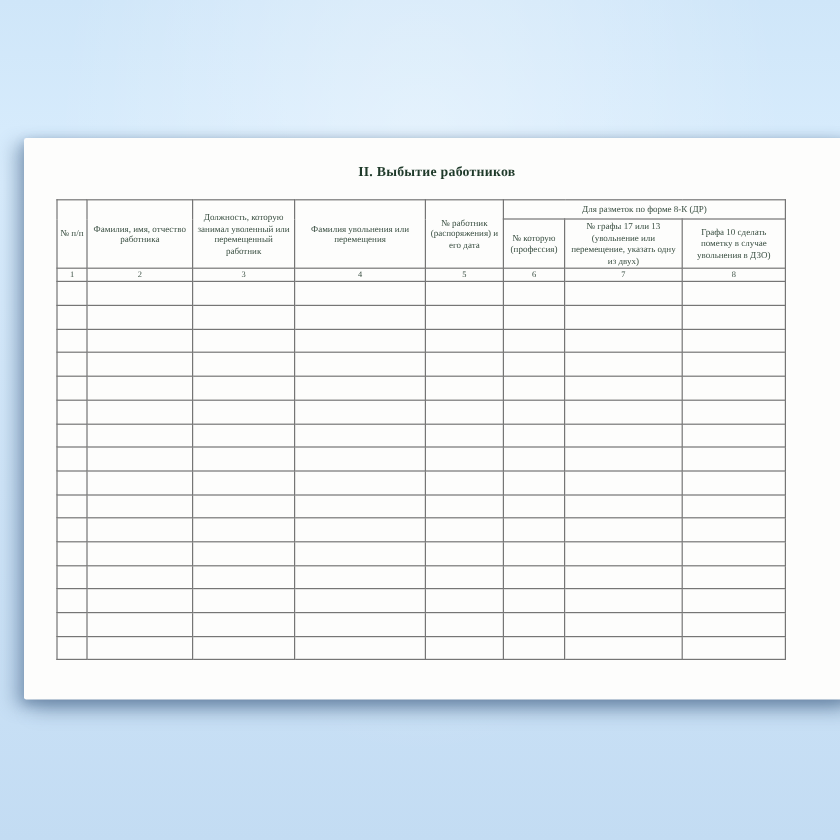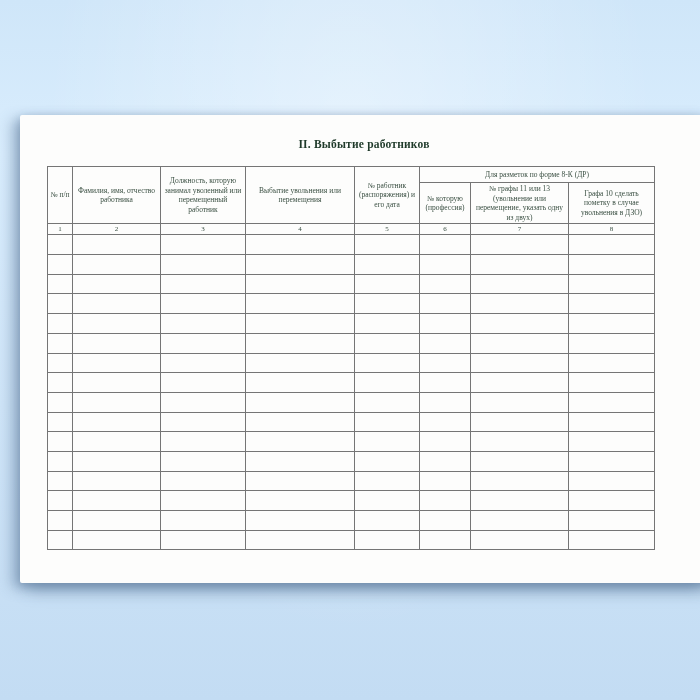--- a/index.html
+++ b/index.html
@@ -63,27 +63,27 @@
       <col style="width:65px">
       <col style="width:51px">
       <col style="width:98px">
       <col style="width:86px">
     </colgroup>
     <thead>
       <tr class="group-row">
         <th rowspan="2">№ п/п</th>
         <th rowspan="2">Фамилия, имя, отчество работника</th>
         <th rowspan="2">Должность, которую занимал уволенный или перемещенный работник</th>
-        <th rowspan="2">Выбытие увольнения или перемещения</th>
+        <th rowspan="2">Фамилия увольнения или перемещения</th>
         <th rowspan="2">№ работник (распоряжения) и его дата</th>
         <th colspan="3">Для разметок по форме 8-К (ДР)</th>
       </tr>
       <tr class="subhead-row">
         <th>№ которую (профессия)</th>
-        <th>№ графы 11 или 13 (увольнение или перемещение, указать одну из двух)</th>
+        <th>№ графы 17 или 13 (увольнение или перемещение, указать одну из двух)</th>
         <th>Графа 10 сделать пометку в случае увольнения в ДЗО)</th>
       </tr>
       <tr class="num-row">
         <td>1</td>
         <td>2</td>
         <td>3</td>
         <td>4</td>
         <td>5</td>
         <td>6</td>
         <td>7</td>

